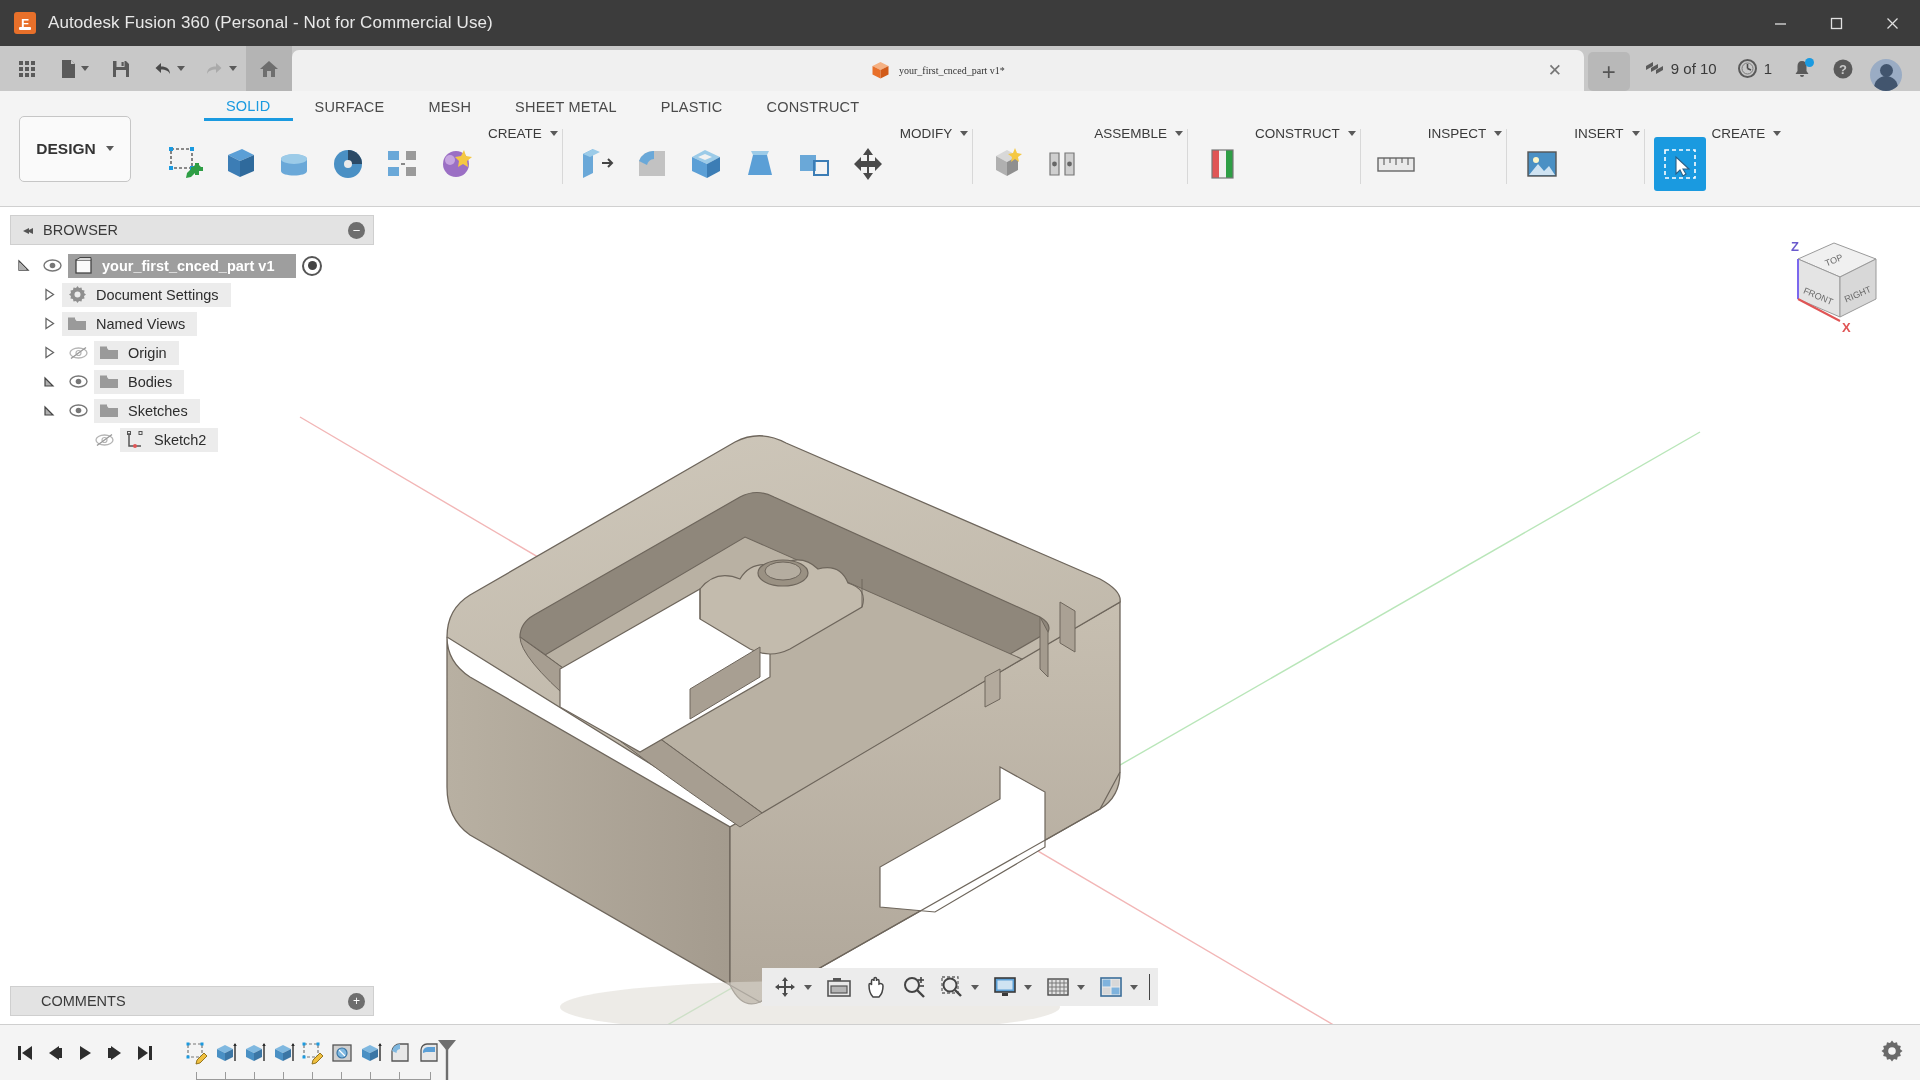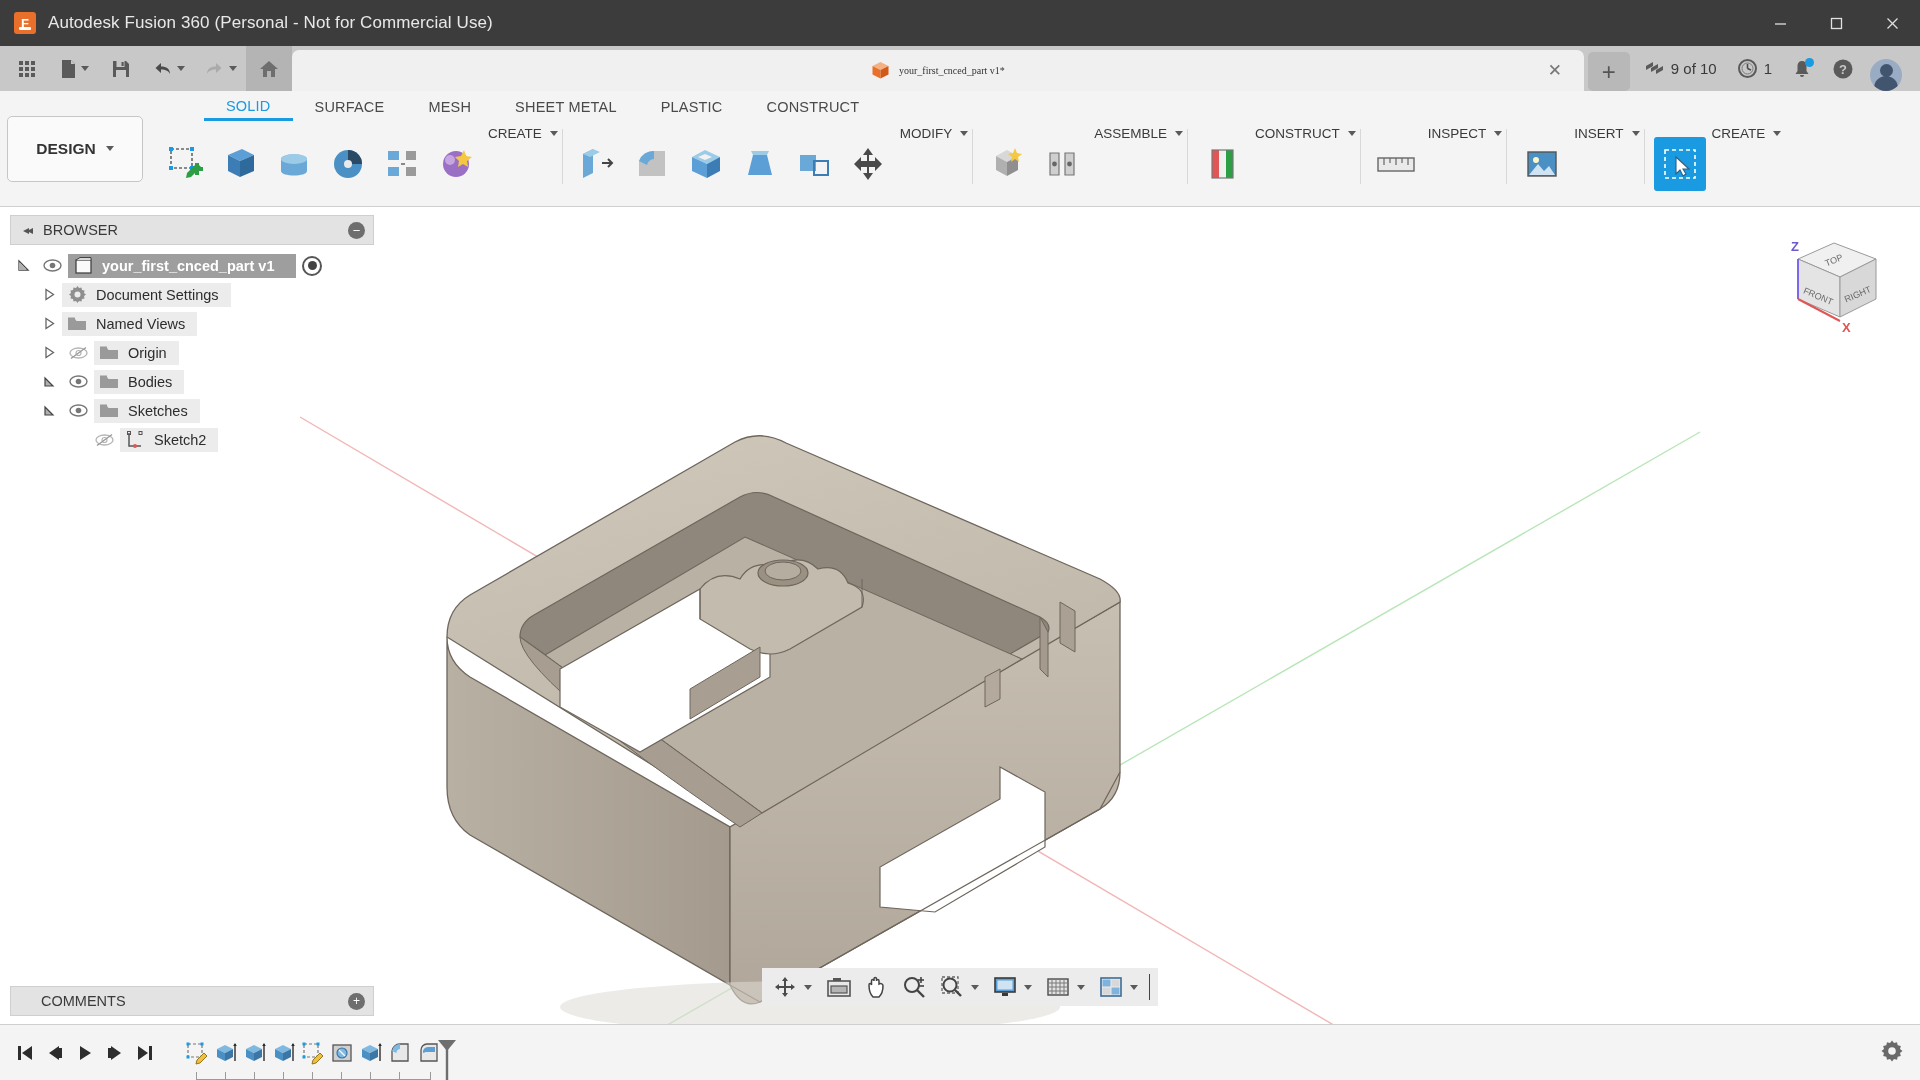--- a/index.html
+++ b/index.html
@@ -91,21 +91,21 @@
   }
 
   
   .ribbon { background: #f4f4f4; flex: 0 0 116px; display: flex;
             border-bottom: 1px solid #d0d0d0; }
   .ribbon-left {
     width: 150px; display: flex; align-items: center; justify-content: center;
     flex: 0 0 150px;
   }
   .design-btn {
-    width: 136px; height: 66px; border: 1px solid #c6c6c6; border-radius: 5px;
+    width: 112px; height: 66px; border: 1px solid #c6c6c6; border-radius: 5px;
     background: #fafafa; display: flex; align-items: center;
     justify-content: center; gap: 6px; font-size: 15.5px;
     font-weight: bold; color: #333;
   }
   .ribbon-right { flex: 1; display: flex; flex-direction: column; min-width: 0; }
   .ribbon-tabs { height: 30px; display: flex; align-items: flex-end; gap: 0;
                  padding-left: 54px; flex: 0 0 30px; }
   .rtab {
     padding: 0 22px; font-size: 14.5px; color: #4a4a4a; height: 28px;
     display: flex; align-items: center; letter-spacing: .2px;

